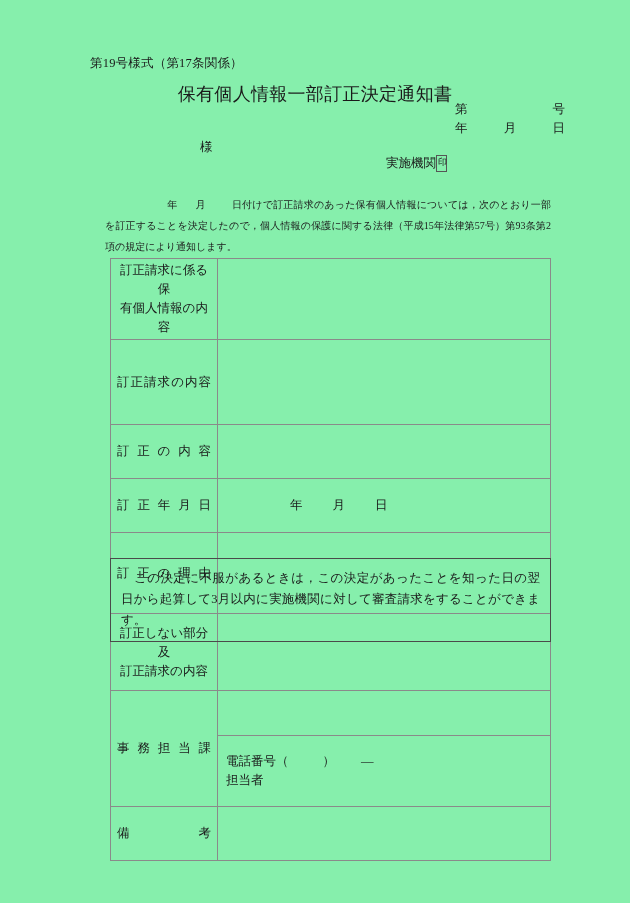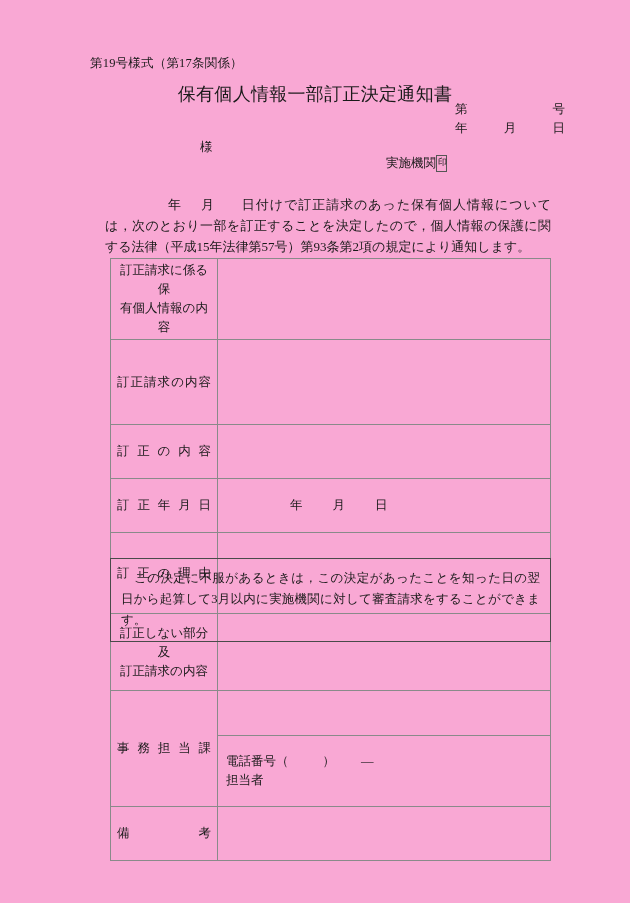--- a/index.html
+++ b/index.html
@@ -15,21 +15,21 @@
     color: #1a1a1a;
     overflow: hidden;
   }
 
   .page {
     position: absolute;
     left: 0;
     top: 0;
     width: 630px;
     height: 903px;
-    background: #f9a8d4;
+    background: #86efac;
   }
 
   
   .form-no {
     position: absolute;
     left: 90px;
     top: 55px;
     font-size: 12.5px;
     letter-spacing: 0.2px;
     white-space: nowrap;
@@ -87,21 +87,21 @@
     text-align: center;
     box-sizing: border-box;
   }
 
   
   .body-para {
     position: absolute;
     left: 105px;
     top: 194px;
     width: 446px;
-    font-size: 13px;
+    font-size: 10px;
     line-height: 21px;
     text-align: justify;
     text-justify: inter-character;
   }
   .body-para .lead-gap { display: inline-block; width: 62px; }
   .body-para .sp-sm { display: inline-block; width: 18px; }
   .body-para .sp-md { display: inline-block; width: 26px; }
 
   
   .form-table {

